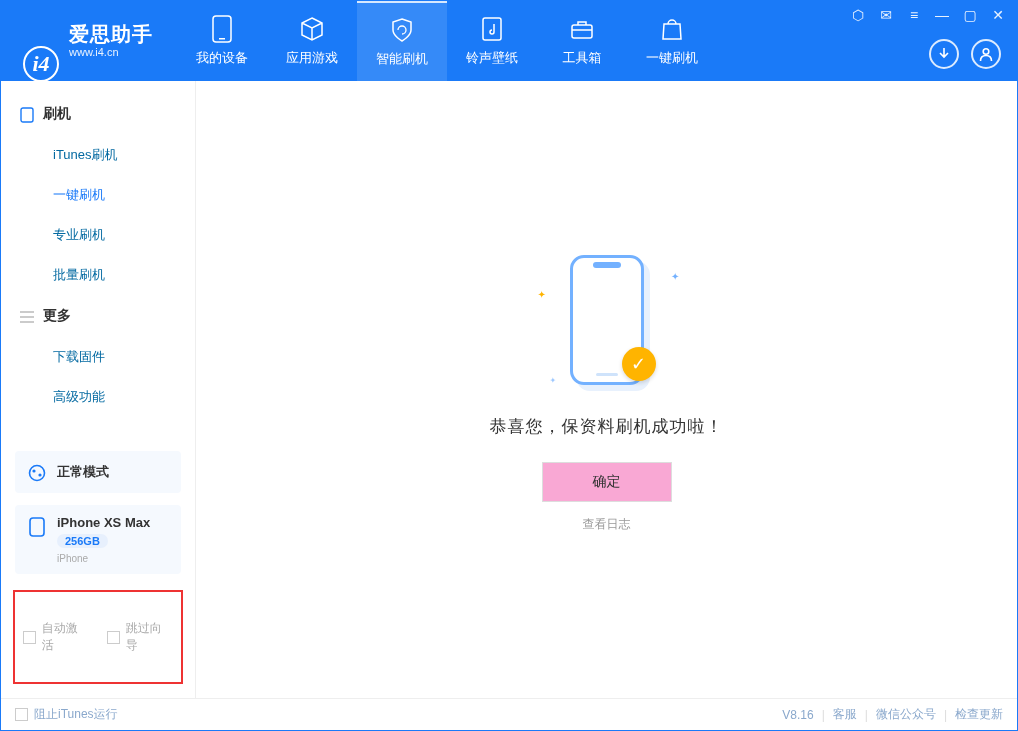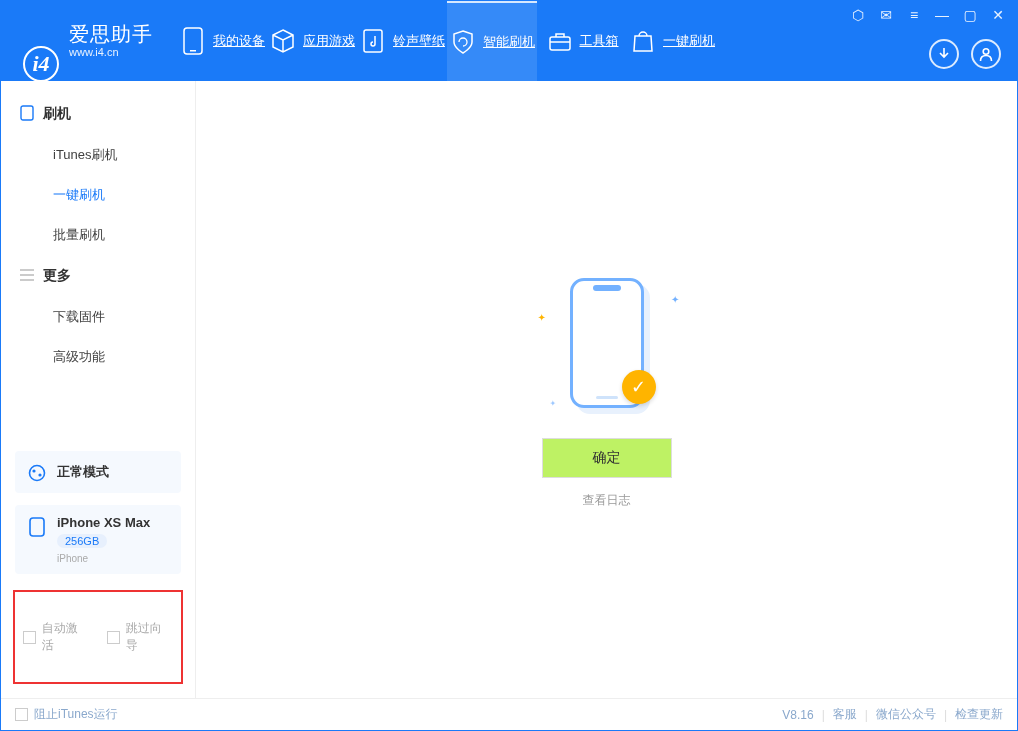--- a/index.html
+++ b/index.html
@@ -2,61 +2,61 @@
 <html><head>
 <meta charset="utf-8">
 <style>
   * { box-sizing: border-box; margin: 0; padding: 0; font-family: "Microsoft YaHei", "PingFang SC", sans-serif; }
   body { background: #e8e8e8; display: flex; align-items: center; justify-content: center; }
   .window { width: 1018px; height: 731px; background: #fff; border: 1px solid #1a7af8; position: relative; display: flex; flex-direction: column; }
   
   .header { height: 80px; background: #1a7af8; display: flex; align-items: center; color: #fff; position: relative; }
   .logo-wrap { display: flex; align-items: center; padding: 0 18px 0 22px; }
   .logo-circle { width: 36px; height: 36px; border: 2.5px solid #fff; border-radius: 50%; display:flex;align-items:center;justify-content:center; font-family: Georgia, serif; font-style: italic; font-weight: bold; font-size: 22px; margin-right: 10px; margin-top: 45px;}
-  .brand-name { font-size: 20px; font-weight: normal; letter-spacing: 1px; line-height: 1; }
+  .brand-name { font-size: 20px; font-weight: bold; letter-spacing: 1px; line-height: 1; }
   .brand-url { font-size: 11px; opacity: .9; line-height: 1; margin-top: 3px;}
   .nav-tabs { display: flex; height: 100%; margin-left: 6px; }
-  .nav-tab { width: 90px; display:flex; flex-direction:row; align-items:center; justify-content:center; gap:6px; cursor:pointer; position:relative;text-decoration:underline;}
+  .nav-tab { width: 90px; display:flex; flex-direction:column; align-items:center; justify-content:center; gap:6px; cursor:pointer; position:relative;}
   .nav-tab.active { background: rgba(255,255,255,0.12); border-top: 2px solid rgba(255,255,255,0.8); padding-top:0; }
   .nav-tab .nav-icon { width:28px; height:28px; display:flex;align-items:center;justify-content:center; }
   .nav-tab .nav-label { font-size: 13px; }
   
   .titlebar-icons { position: absolute; top: 6px; right: 10px; display:flex; gap:10px; font-size:14px; }
   .titlebar-icons span { width:18px; text-align:center; cursor:pointer; opacity:.9;}
   
   .header-right { position: absolute; right: 16px; bottom: 12px; display:flex; gap:12px; }
   .hr-btn { width:30px; height:30px; border:2px solid rgba(255,255,255,0.85); border-radius:50%; display:flex;align-items:center;justify-content:center; cursor:pointer;}
   
   .body { flex:1; display:flex; min-height:0; }
   .sidebar { width: 195px; border-right: 1px solid #eee; display:flex; flex-direction:column; }
   .side-list { flex:1; overflow:auto; padding-top: 12px; }
-  .side-group-hdr { display:flex; align-items:flex-start; gap:8px; font-size:14px; color:#333; font-weight:bold; padding: 12px 18px; }
+  .side-group-hdr { display:flex; align-items:flex-end; gap:8px; font-size:14px; color:#333; font-weight:bold; padding: 12px 18px; }
   .side-group-hdr .grp-icon { width:16px; height:16px; display:flex;align-items:center;justify-content:center; color:#1a7af8;}
-  .side-item { font-size: 13px; color:#404040; padding: 11px 18px 11px 52px; cursor:pointer;}
+  .side-item { font-size: 13px; color:#0369a1; padding: 11px 18px 11px 52px; cursor:pointer;}
   .side-item.active { color: #1a7af8; }
   .sidebar-bottom-cards { padding: 0 14px; display:flex; flex-direction:column; gap:12px; margin-bottom:12px;}
   .side-card { background:#f5f9fe; border-radius:4px; padding:10px 12px; display:flex; gap:10px; align-items:flex-start;}
   .side-card .card-icon{ width:20px;height:20px;display:flex;align-items:center;justify-content:center; color:#1a7af8; margin-top:2px;}
   .card-title { font-size:13px; font-weight:bold; color:#333;}
-  .card-cap { display:inline-block; color:#1a7af8; background:#e7f0fd; border-radius:10px; padding:1px 8px; font-size:11px; margin-top:4px;}
+  .card-cap { display:inline-block; color:#1a7af8; background:#e7f0fd; border-radius:10px; padding:1px 8px; font-size:11px; margin-top:4px;font-weight:bold;}
   .card-sub { font-size:10px; color:#aaa; margin-top:4px;}
   
   .cb-row { margin: 4px 12px 14px 12px; padding: 28px 8px; display:flex; gap:18px; align-items:center; border:2px solid #e33; }
   .cb { display:flex; align-items:center; gap:6px; font-size:12px; color:#aaa; cursor:pointer;}
   .cb .box { width:13px; height:13px; border:1px solid #ccc; background:#fff;}
   
   .main { flex:1; display:flex; flex-direction:column; align-items:center; justify-content:center; }
   .phone-illust { position:relative; width:150px; height:150px; margin-bottom:18px; }
   .sparkle { position:absolute; font-size:10px;}
   .phone { width:74px; height:130px; border:3px solid #73b1ff; border-radius:14px; position:absolute; left:38px; top:8px; background:#fff; box-shadow: 6px 6px 0 #e8f1fd;}
   .phone:before{content:""; position:absolute; top:4px; left:50%; transform:translateX(-50%); width:28px;height:6px;background:#73b1ff;border-radius:3px;}
   .phone:after{content:""; position:absolute; bottom:6px; left:50%; transform:translateX(-50%); width:22px;height:3px;background:#cfe3fb;border-radius:2px;}
   .badge { position:absolute; right:26px; bottom:16px; width:34px;height:34px; background:#ffb400; border-radius:50%; display:flex;align-items:center;justify-content:center; color:#fff; font-size:18px; box-shadow:0 2px 4px rgba(0,0,0,.15);}
   .success-text { font-size:17px; color:#333; letter-spacing:1px; margin-bottom:24px;}
-  .ok-btn { width:130px; height:40px; border:1px solid #ddd; background:#bef264; font-size:14px; color:#333; cursor:pointer; display:flex;align-items:center;justify-content:center; margin-bottom:14px;}
+  .ok-btn { width:130px; height:40px; border:1px solid #ddd; background:#f9a8d4; font-size:14px; color:#333; cursor:pointer; display:flex;align-items:center;justify-content:center; margin-bottom:14px;}
   .view-log { font-size:12px; color:#999; cursor:pointer;}
   
   .footer { height:32px; border-top:1px solid #eee; background:#fff; display:flex; align-items:center; font-size:12px; color:#999; padding: 0 14px;}
   .footer .cb { color:#8aa8cc;}
   .footer-right { margin-left:auto; display:flex; align-items:center; gap:8px; color:#8aa8cc;}
   .footer-right .sep { color:#ddd;}
   .footer-right span{cursor:pointer;}
   .footer-right .version {color:#8aa8cc; cursor:default;}
 </style>
 </head>
@@ -91,37 +91,37 @@
         <div class="nav-label">我的设备</div>
       </div>
       <div class="nav-tab">
         <div class="nav-icon">
             <svg width="26" height="26" viewBox="0 0 26 26">
               <path d="M13 2 L23 7 L23 19 L13 24 L3 19 L3 7 Z M3 7 L13 12 L23 7 M13 12 L13 24" fill="none" stroke="#fff" stroke-width="1.5"></path>
             </svg>
           </div>
         <div class="nav-label">应用游戏</div>
       </div>
+      <div class="nav-tab active">
+        <div class="nav-icon">
+            <svg width="26" height="26" viewBox="0 0 26 26">
+              <path d="M13 2 L22 5 L22 13 C22 19 13 24 13 24 C13 24 4 19 4 13 L4 5 Z" fill="none" stroke="#fff" stroke-width="1.5"></path>
+              <path d="M9 13 A4 4 0 1 1 13 17 M13 9 A4 4 0 0 0 9 13" fill="none" stroke="#fff" stroke-width="1.3"></path>
+            </svg>
+          </div>
+        <div class="nav-label">智能刷机</div>
+      </div>
       <div class="nav-tab">
         <div class="nav-icon">
             <svg width="24" height="26" viewBox="0 0 24 26">
               <rect x="3" y="2" width="18" height="22" rx="2" fill="none" stroke="#fff" stroke-width="1.5"></rect>
               <path d="M14 8 L14 16 A2 2 0 1 1 12 14" fill="none" stroke="#fff" stroke-width="1.5"></path>
             </svg>
           </div>
         <div class="nav-label">铃声壁纸</div>
-      </div>
-      <div class="nav-tab active">
-        <div class="nav-icon">
-            <svg width="26" height="26" viewBox="0 0 26 26">
-              <path d="M13 2 L22 5 L22 13 C22 19 13 24 13 24 C13 24 4 19 4 13 L4 5 Z" fill="none" stroke="#fff" stroke-width="1.5"></path>
-              <path d="M9 13 A4 4 0 1 1 13 17 M13 9 A4 4 0 0 0 9 13" fill="none" stroke="#fff" stroke-width="1.3"></path>
-            </svg>
-          </div>
-        <div class="nav-label">智能刷机</div>
       </div>
       <div class="nav-tab">
         <div class="nav-icon">
             <svg width="26" height="24" viewBox="0 0 26 24">
               <rect x="3" y="8" width="20" height="13" rx="2" fill="none" stroke="#fff" stroke-width="1.5"></rect>
               <path d="M9 8 L9 5 L17 5 L17 8 M3 13 L23 13" fill="none" stroke="#fff" stroke-width="1.5"></path>
             </svg>
           </div>
         <div class="nav-label">工具箱</div>
       </div>
@@ -155,20 +155,21 @@
         <div class="side-group-hdr">
           <div class="grp-icon">
               <svg width="14" height="16" viewBox="0 0 14 16">
                 <rect x="1" y="1" width="12" height="14" rx="2" fill="none" stroke="#1a7af8" stroke-width="1.4"></rect>
               </svg>
             </div>
           <span>刷机</span>
         </div>
         <div class="side-item">iTunes刷机</div>
         <div class="side-item active">一键刷机</div>
+        <div class="side-item">专业刷机</div>
         <div class="side-item">批量刷机</div>
 
         <div class="side-group-hdr">
           <div class="grp-icon" style="color:#bbb;">
               <svg width="14" height="12" viewBox="0 0 14 12">
                 <path d="M0 1 L14 1 M0 6 L14 6 M0 11 L14 11" stroke="#bbb" stroke-width="1.6"></path>
               </svg>
             </div>
           <span>更多</span>
         </div>
@@ -214,20 +215,21 @@
     </div>
 
     <div class="main">
       <div class="phone-illust">
         <span class="sparkle" style="left:6px;top:42px;color:#ffb400;">✦</span>
         <span class="sparkle" style="right:2px;top:24px;color:#73b1ff;">✦</span>
         <span class="sparkle" style="left:18px;bottom:12px;color:#9fc9ff;font-size:8px;">✦</span>
         <div class="phone"></div>
         <div class="badge">✓</div>
       </div>
+      <div class="success-text">恭喜您，保资料刷机成功啦！</div>
       <div class="ok-btn">
           <span>确定</span>
         </div>
       <div class="view-log">查看日志</div>
     </div>
   </div>
 
   <div class="footer">
     <label class="cb">
       <span class="box"></span>

